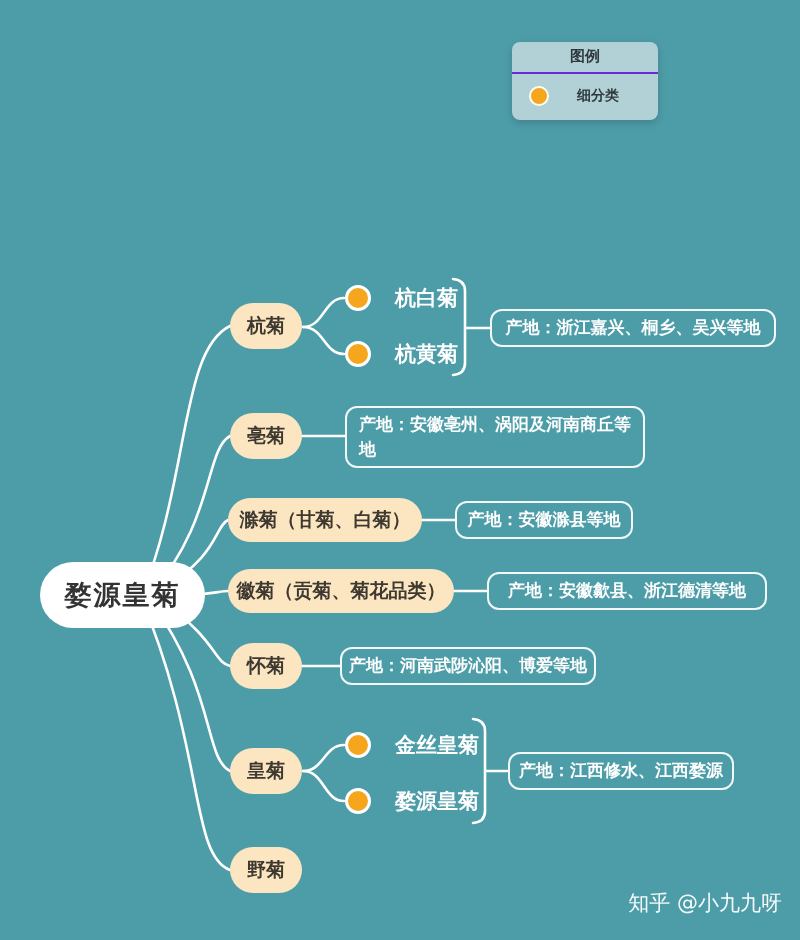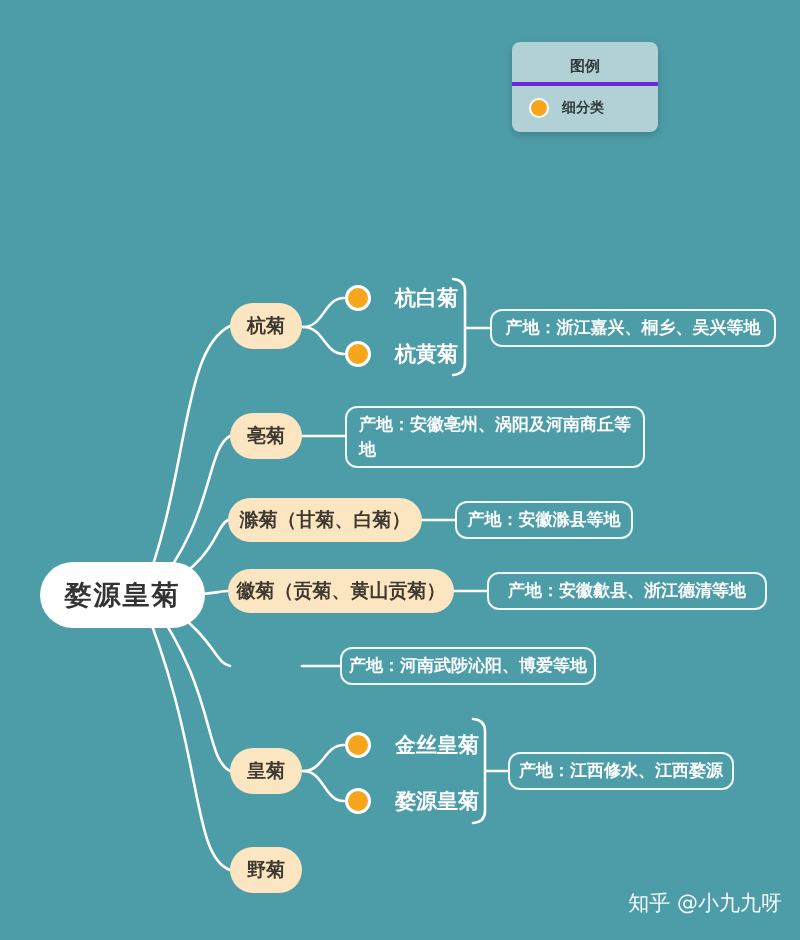--- a/index.html
+++ b/index.html
@@ -36,23 +36,23 @@
   }
   .origin.wrap { white-space:normal; justify-content:flex-start; text-align:left; }
 
   .legend {
     position:absolute; left:512px; top:42px; width:146px;
     background:#B2D1D6; border-radius:8px;
     box-shadow:0 3px 8px rgba(0,0,0,0.18);
   }
   .legend-title {
     text-align:center; font-size:15px; font-weight:bold; color:#2E393B;
-    padding:15px 0 6px; border-bottom:4px solid #6d28d9;
+    padding:5px 0 6px; border-bottom:2px solid #6d28d9;
   }
-  .legend-row { display:flex; align-items:center; gap:13px; padding:12px 0 14px 17px; }
+  .legend-row { display:flex; align-items:center; gap:28px; padding:12px 0 14px 17px; }
   .legend-dot { width:16px; height:16px; background:#F5A61D; border:2px solid #FBFDFD; border-radius:50%; flex:none; }
   .legend-label { font-size:14px; font-weight:bold; color:#2E393B; }
 
   .watermark { position:absolute; top:889px; right:18px; color:rgba(255,255,255,0.95); font-size:21px; white-space:nowrap; }
 </style>
 </head>
 <body>
 
 <div class="canvas">
 
@@ -88,21 +88,22 @@
     </div>
   </div>
 
   <div class="root" style="left:40px; top:562px; width:165px; height:66px;">
     <span>婺源皇菊</span>
   </div>
 
   <div class="node" style="left:230px; top:303px; width:72px; height:46px;">杭菊</div>
   <div class="node" style="left:230px; top:413px; width:72px; height:46px;">亳菊</div>
   <div class="node" style="left:228px; top:498px; width:194px; height:44px;">滁菊（甘菊、白菊）</div>
-  <div class="node" style="left:228px; top:569px; width:226px; height:44px;">徽菊（贡菊、黄山贡菊）</div>
+  <div class="node" style="left:228px; top:569px; width:226px; height:44px;">徽菊（贡菊、菊花品类）</div>
+  <div class="node" style="left:230px; top:643px; width:72px; height:46px;">怀菊</div>
   <div class="node" style="left:230px; top:748px; width:72px; height:46px;">皇菊</div>
   <div class="node" style="left:230px; top:847px; width:72px; height:46px;">野菊</div>
 
   <div class="subrow" style="left:345px; top:284px;">
     <span class="dot"></span>
     <span class="sublabel">杭白菊</span>
   </div>
   <div class="subrow" style="left:345px; top:340px;">
     <span class="dot"></span>
     <span class="sublabel">杭黄菊</span>

